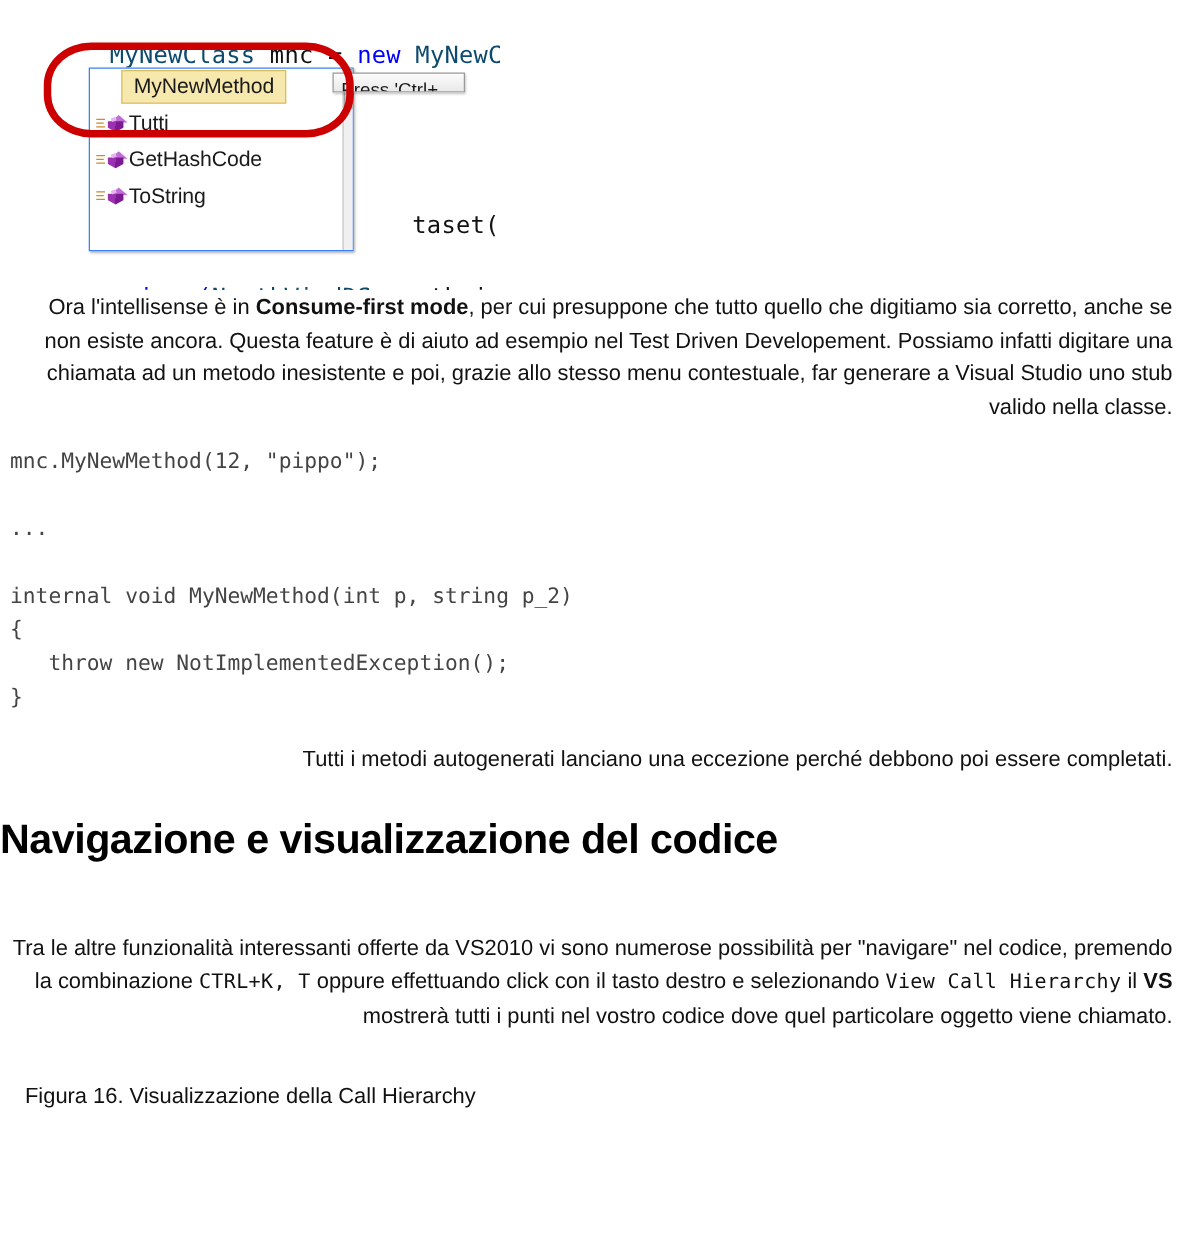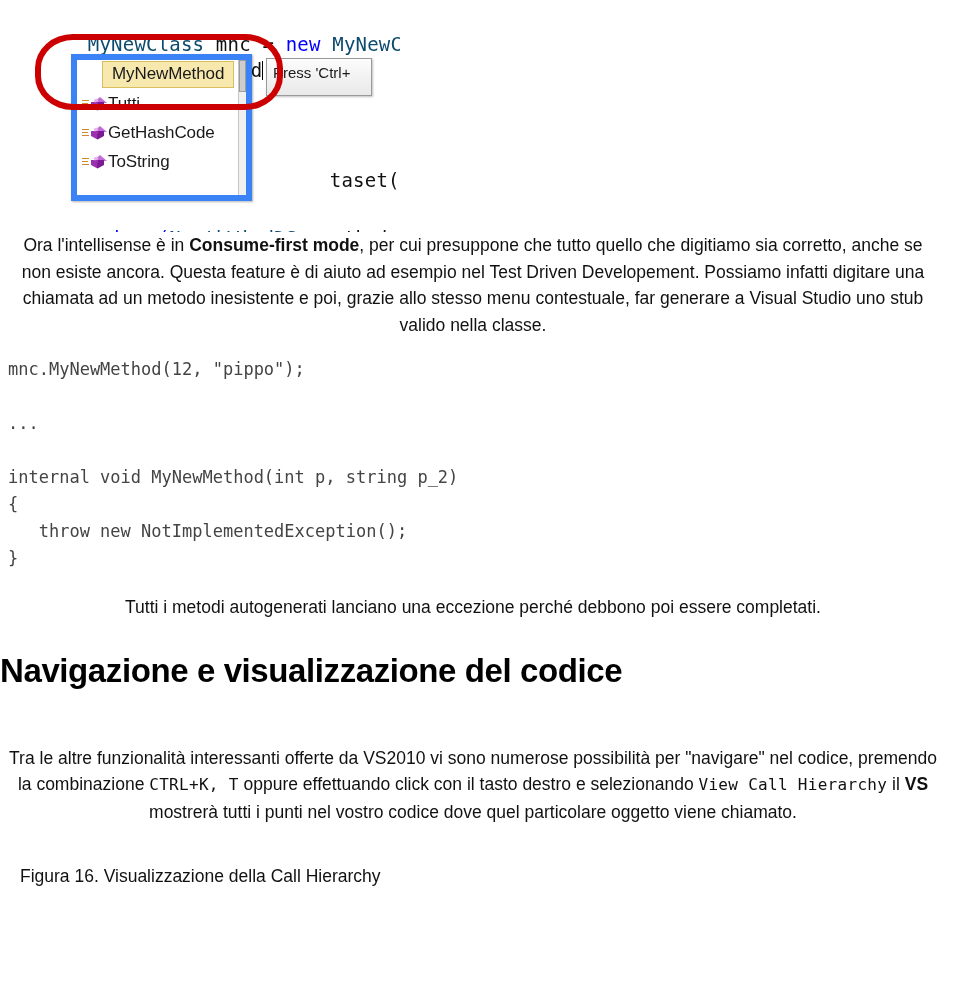--- a/index.html
+++ b/index.html
@@ -48,24 +48,24 @@
     height: 19px;
     background: #000;
     vertical-align: -3px;
   }
 
   
   .ddl {
     position: absolute;
     left: 71px;
     top: 54px;
-    width: 181px;
+    width: 212px;
     height: 147px;
     background: #ffffff;
-    border: 6px solid #3b82f6;
+    border: 1px solid #3b82f6;
     box-shadow: 1px 1px 2px rgba(0,0,0,0.30);
     box-sizing: border-box;
     z-index: 5;
   }
   .ddl-list {
     position: absolute;
     left: 0; top: 0;
     width: 180px;
     height: 100%;
   }
@@ -147,21 +147,21 @@
     border: 1px solid #9e9e9e;
     box-sizing: border-box;
   }
 
   
   .tip {
     position: absolute;
     left: 266px;
     top: 58px;
     width: 106px;
-    height: 38px;
+    height: 16px;
     background: linear-gradient(#fcfcfc, #e9e9e9);
     border: 1px solid #9a9a9a;
     box-shadow: 1px 1px 2px rgba(0,0,0,0.25);
     box-sizing: border-box;
     font-family: "Liberation Sans", sans-serif;
     font-size: 15px;
     line-height: 28px;
     padding-left: 6px;
     color: #1a1a1a;
     white-space: nowrap;
@@ -190,21 +190,21 @@
     top: 232px;
     width: 960px;
   }
   p.para {
     margin: 0;
     padding: 0 22px 0 8px;
     font-family: "Liberation Sans", sans-serif;
     font-size: 17.5px;
     line-height: 26.5px;
     color: #111;
-    text-align: center;
+    text-align: right;
   }
   .para b { font-weight: bold; }
   .para code, .mono-inline {
     font-family: "DejaVu Sans Mono", "Liberation Mono", monospace;
     font-size: 16px;
     letter-spacing: 0.3px;
   }
 
   .codeblock {
     margin: 0;

